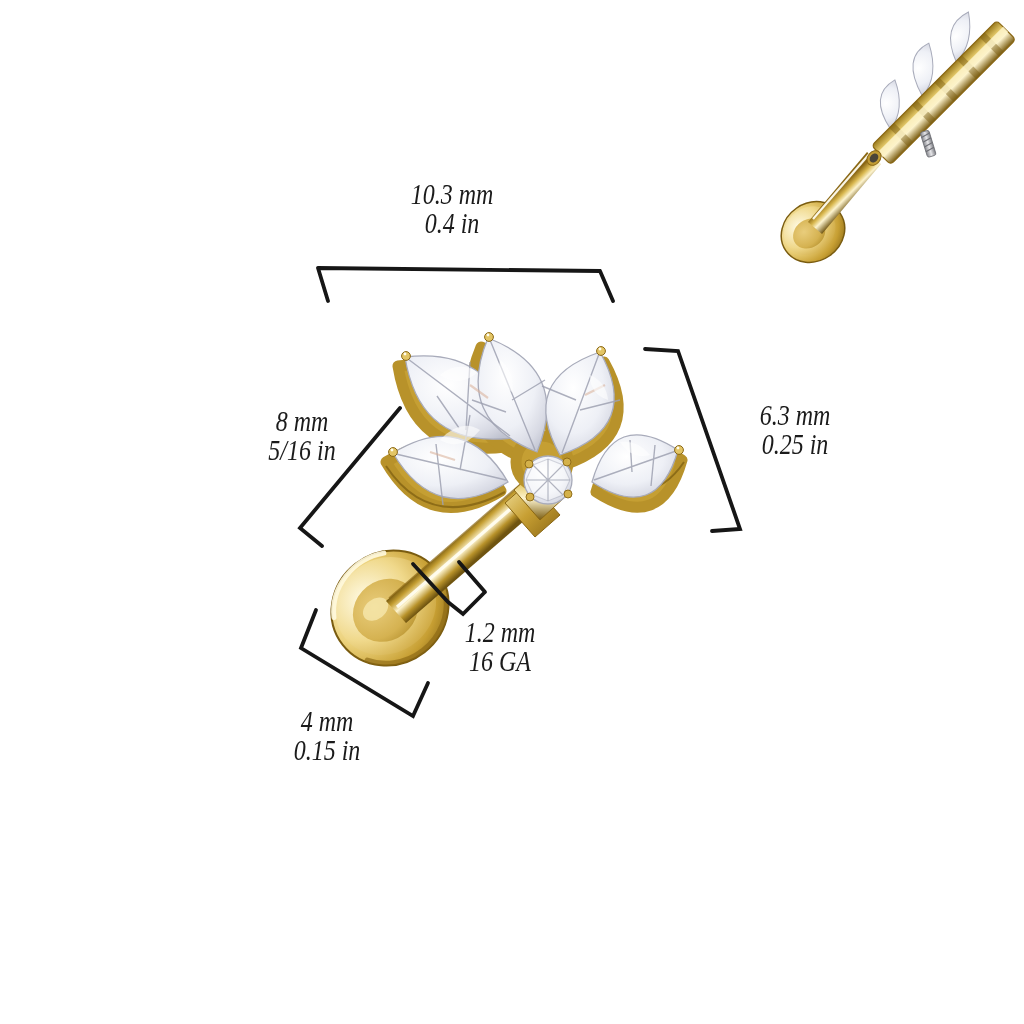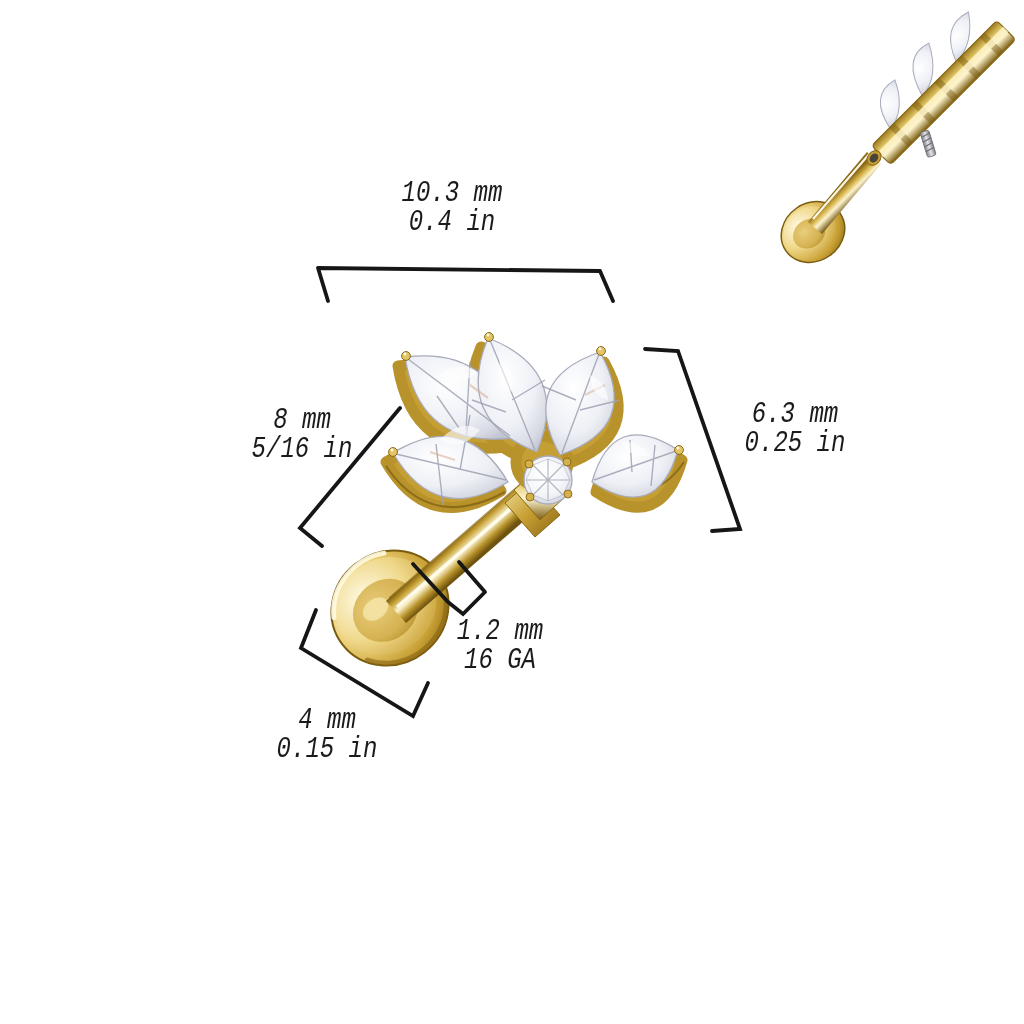--- a/index.html
+++ b/index.html
@@ -6,21 +6,21 @@
     --text:#1b1b1b;
     --line:#161616;
     --bg:#ffffff;
   }
   html,body{margin:0;padding:0;background:var(--bg);}
   .stage{
     position:relative;
     width:1024px;height:879px;
     background:var(--bg);
     overflow:hidden;
-    font-family:Liberation Mono, monospace;
+    font-family:Liberation Serif, serif;
   }
   .stage svg{position:absolute;left:0;top:0;}
   .dim-label{
     position:absolute;
     width:220px;
     text-align:center;
     font-style:italic;
     font-size:30px;
     line-height:29px;
     color:var(--text);

